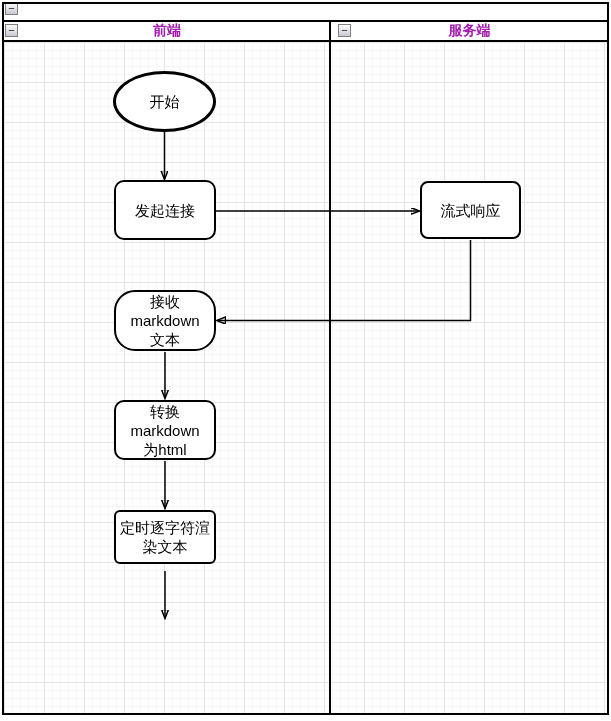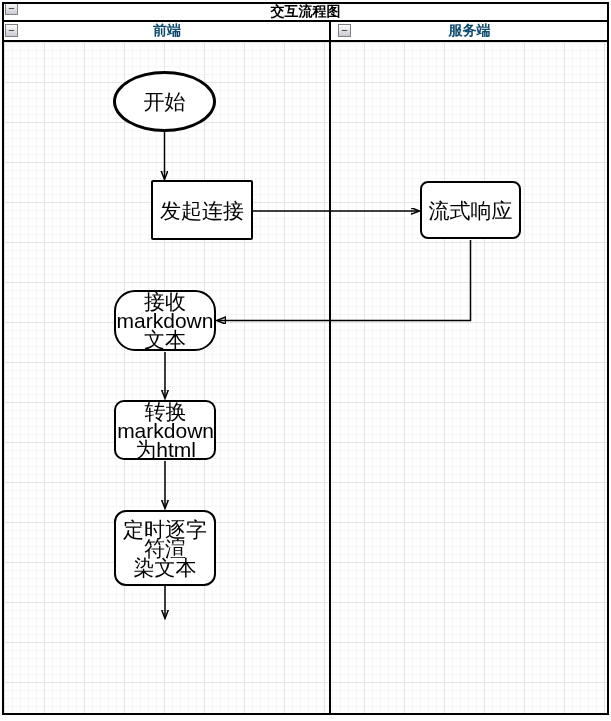--- a/index.html
+++ b/index.html
@@ -26,57 +26,54 @@
   .title-text { font-size:14px; font-weight:bold; color:#000; }
 
   .sep-title { position:absolute; left:2px; top:20px; width:607px; height:2px; background:#000; }
   .sep-header { position:absolute; left:2px; top:40px; width:607px; height:2px; background:#000; }
   .lane-divider { position:absolute; left:329px; top:20px; width:2px; height:695px; background:#000; }
 
   .header-row { position:absolute; left:4px; top:22px; width:603px; height:18px; background:#fff; }
   .lane-header { position:absolute; top:0; height:18px; display:flex; align-items:center; justify-content:center; }
   .lane-header.front { left:0; width:326px; }
   .lane-header.server { left:328px; width:275px; }
-  .lane-label { font-size:14px; font-weight:bold; color:#0c4a6e; }
+  .lane-label { font-size:14px; font-weight:bold; color:#a21caf; }
 
   .collapse-btn { position:absolute; width:13px; height:13px; box-sizing:border-box;
     border:1px solid #808080; background:linear-gradient(#fdfdfd,#c9c9d3);
     display:flex; align-items:center; justify-content:center;
     font-size:11px; line-height:11px; color:#222; cursor:pointer; }
   .collapse-btn.on-title { left:5px; top:2px; }
   .collapse-btn.on-front { left:1px; top:2px; }
   .collapse-btn.on-server { left:6px; top:2px; }
 
   
   .node { position:absolute; box-sizing:border-box; background:#fff; border:2px solid #000;
     display:flex; align-items:center; justify-content:center; text-align:center;
-    font-size:21px; line-height:19px; color:#000; }
+    font-size:15px; line-height:19px; color:#000; }
   .node .lbl { white-space:pre-line; }
   .node.terminator { border-width:3px; }
   #node-start   { left:113px; top:71px;  width:103px; height:61px; border-radius:50%; }
-  #node-initiate{ left:114px; top:180px; width:102px; height:60px; border-radius:2px;margin-left:37px; }
+  #node-initiate{ left:114px; top:180px; width:102px; height:60px; border-radius:10px; }
   #node-stream  { left:420px; top:181px; width:101px; height:58px; border-radius:8px; }
   #node-receive { left:114px; top:290px; width:102px; height:61px; border-radius:21px; }
-  #node-convert { left:114px; top:400px; width:102px; height:60px; border-radius:10px;justify-content:flex-end; }
-  #node-render  { left:114px; top:510px; width:102px; height:76px; border-radius:12px; }
+  #node-convert { left:114px; top:400px; width:102px; height:60px; border-radius:10px; }
+  #node-render  { left:114px; top:510px; width:102px; height:54px; border-radius:6px; }
   #node-end     { left:114px; top:620px; width:102px; height:60px; border-radius:30px; }
 
   .edges { position:absolute; left:0; top:0; width:611px; height:721px; pointer-events:none; }
   .edges path { stroke:#000; stroke-width:1.5; fill:none; }
 </style>
 </head>
 <body>
 
 <div class="stage">
 
   <div class="grid"></div>
 
-  <div class="title-row">
-    <span class="title-text">交互流程图</span>
-  </div>
   <span class="collapse-btn on-title">−</span>
 
   <div class="header-row">
     <div class="lane-header front">
       <span class="collapse-btn on-front">−</span>
       <span class="lane-label">前端</span>
     </div>
     <div class="lane-header server">
       <span class="collapse-btn on-server">−</span>
       <span class="lane-label">服务端</span>

